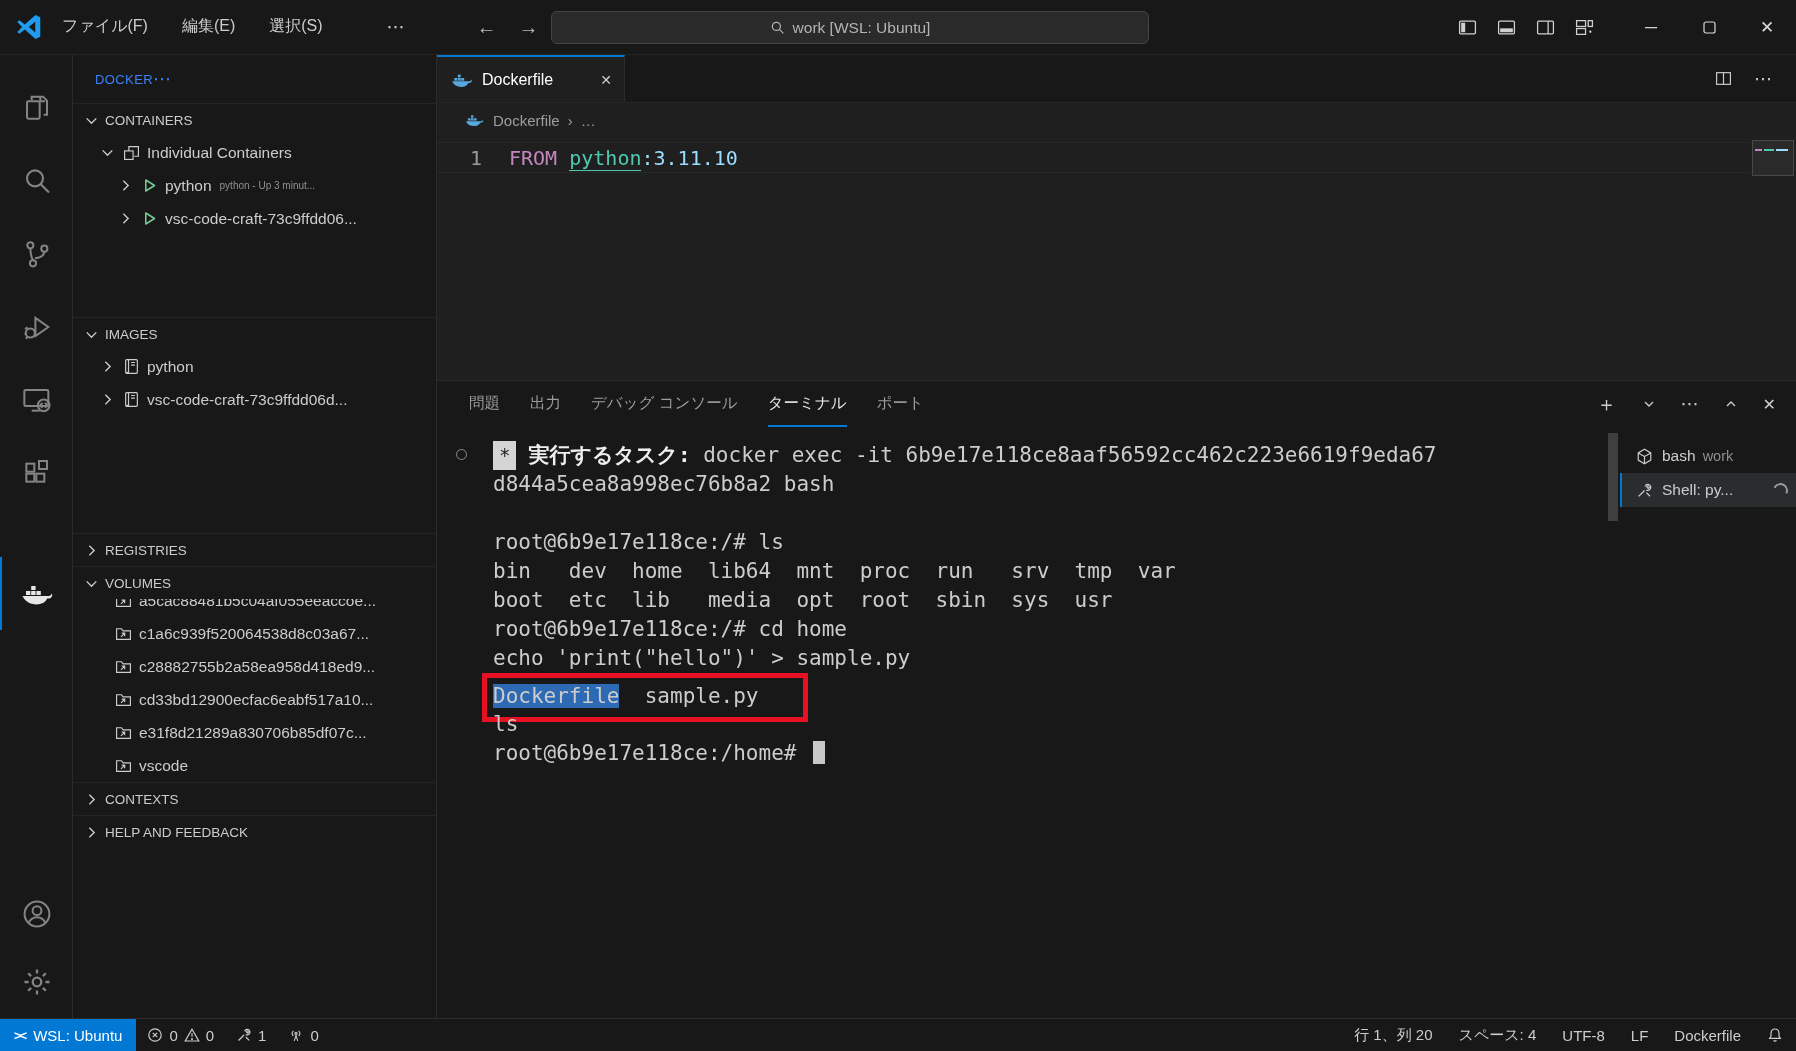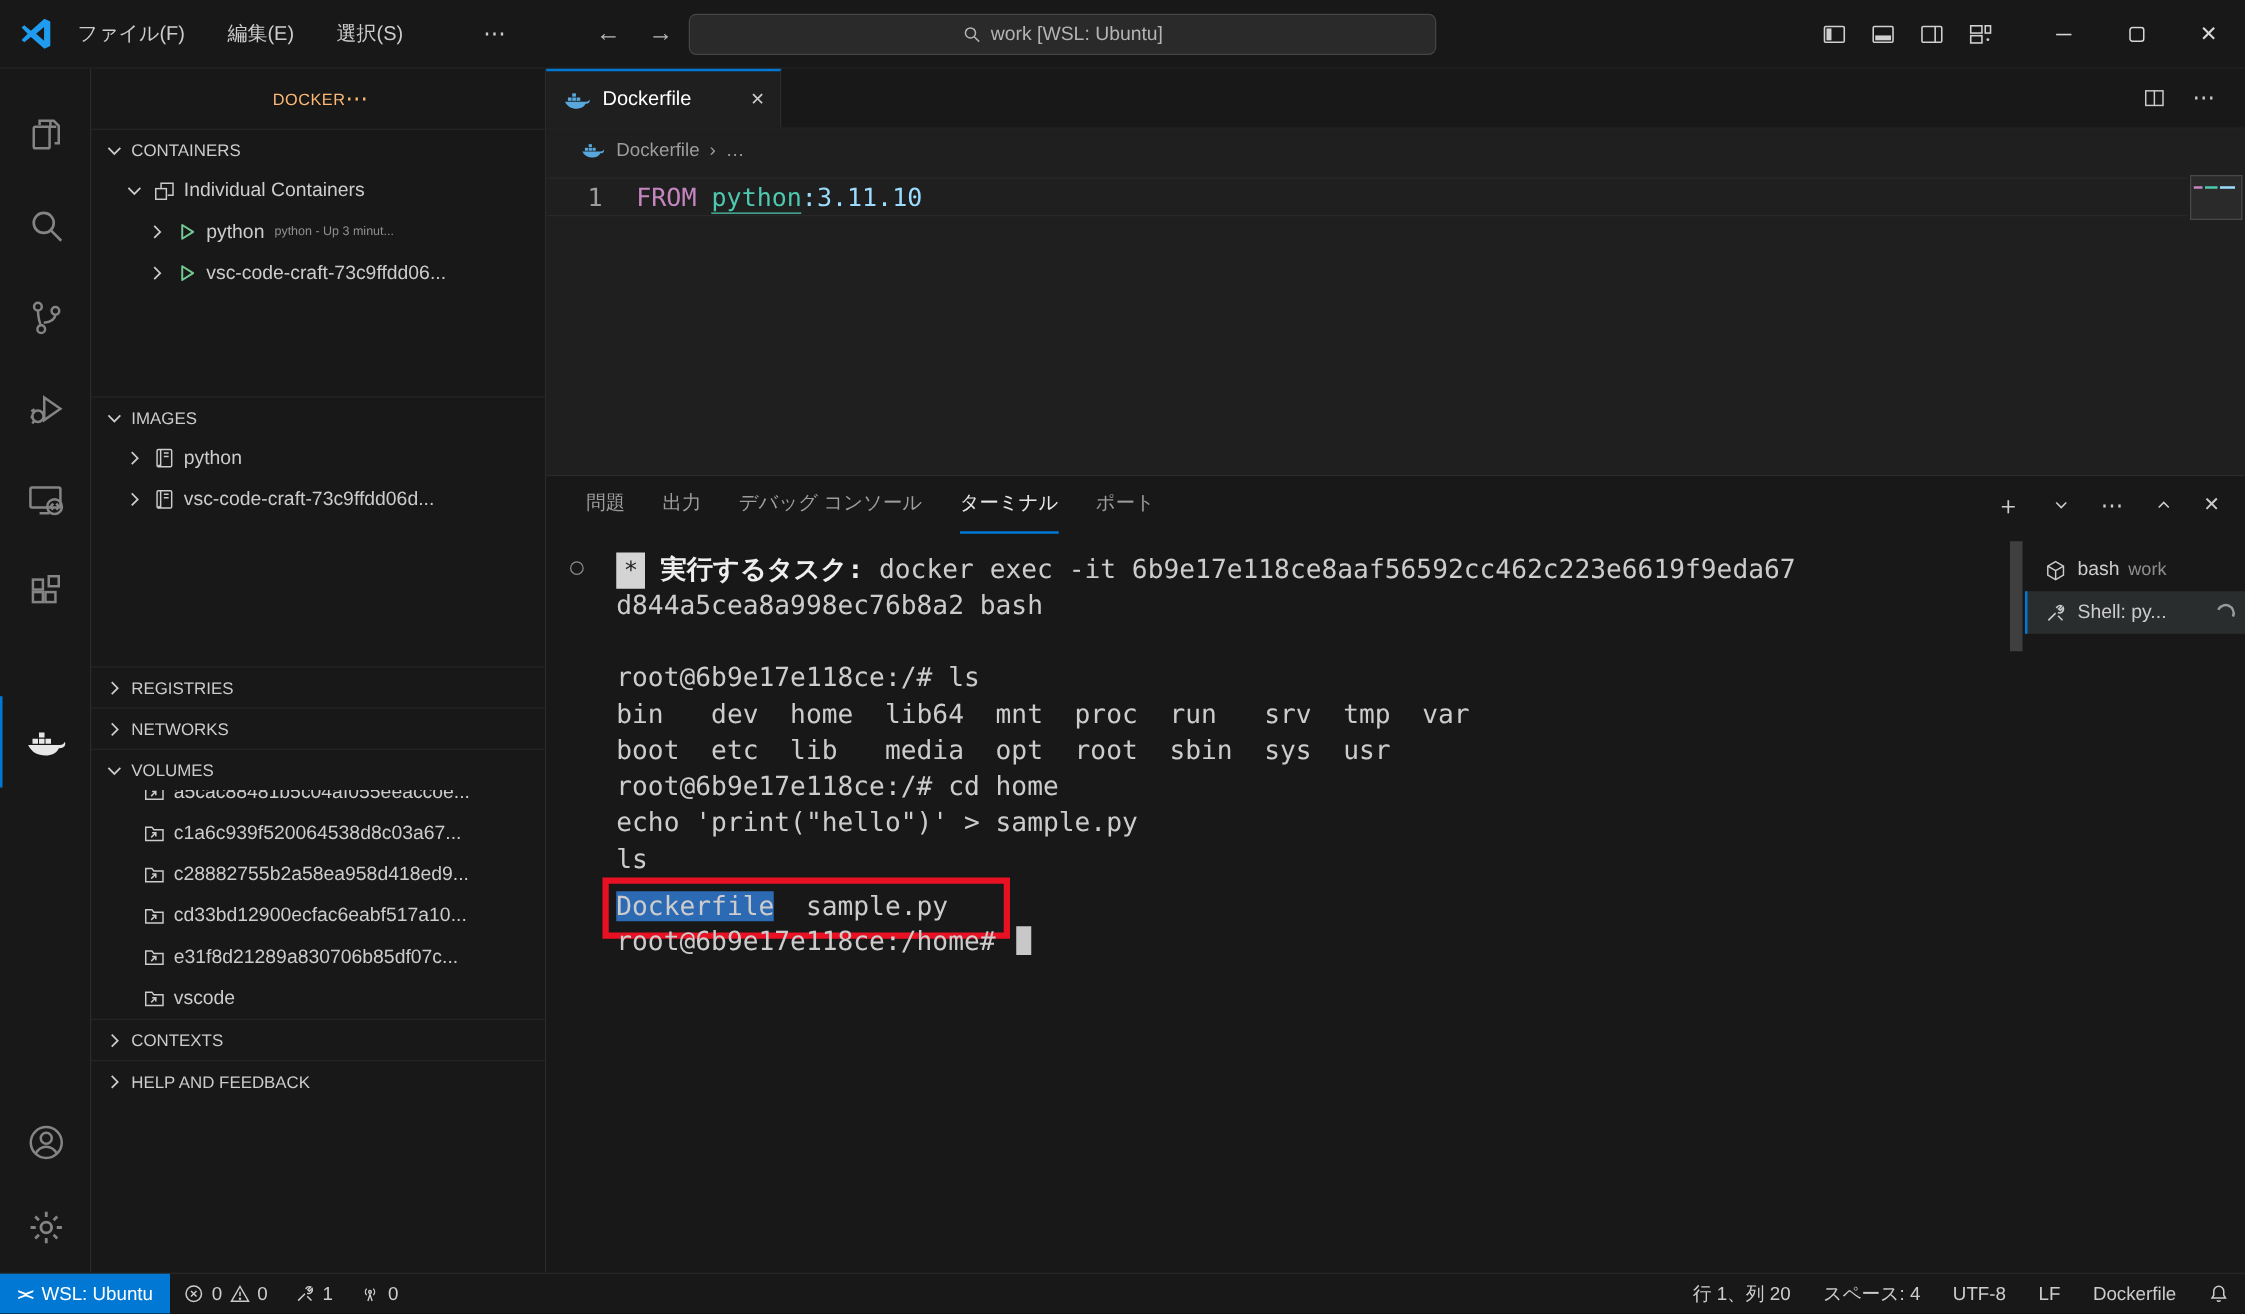--- a/index.html
+++ b/index.html
@@ -23,21 +23,21 @@
   .main { display:flex; height:963px; }
   .activitybar { width:72px; background:#181818; display:flex; flex-direction:column; padding-top:16px; flex-shrink:0; }
   .ab-item { height:73px; display:flex; align-items:center; justify-content:center; color:#848484; border-left:2px solid transparent; }
   .ab-item svg { width:32px; height:32px; }
   .ab-item.active { color:#e7e7e7; border-left-color:#0078d4; }
   .ab-docker { margin-top:48px; }
   .ab-bottom { margin-top:auto; padding-bottom:14px; }
 
   
   .sidebar { width:365px; background:#181818; border-left:1px solid #2b2b2b; border-right:1px solid #2b2b2b; flex-shrink:0; display:flex; flex-direction:column; overflow:hidden; }
-  .sb-header { height:48px; display:flex; align-items:center; justify-content:center; padding:0 18px 0 22px; font-size:13px; letter-spacing:.4px; color:#fdba74; flex-shrink:0; }
+  .sb-header { height:48px; display:flex; align-items:center; justify-content:flex-start; padding:0 18px 0 22px; font-size:13px; letter-spacing:.4px; color:#3b82f6; flex-shrink:0; }
   .sb-header .more { font-size:18px; }
   .section-header { height:33px; display:flex; align-items:center; gap:5px; padding-left:10px; border-top:1px solid #242424; font-weight:400; font-size:13.5px; color:#cccccc; flex-shrink:0; }
   .section-header .chev { width:17px; height:17px; display:flex; }
   .items { overflow:hidden; flex-shrink:0; }
   .items-0 { height:181px; }
   .items-1 { height:183px; }
   .tree-item { height:33px; display:flex; align-items:center; font-size:15.5px; color:#cccccc; white-space:nowrap; }
   .tree-item .chev, .tree-item .ticon { width:17px; height:17px; flex-shrink:0; display:flex; margin-right:7px; }
   .tree-item .ticon svg { width:17px; height:17px; }
   .tree-item .chev svg { width:17px; height:17px; }
@@ -352,31 +352,20 @@
                 </svg>
               </span>
               <span>REGISTRIES</span>
             </div>
             <div class="items items-2"></div>
           </div>
           <div class="section">
             <div class="section-header">
               <span class="chev">
                 <svg viewBox="0 0 16 16">
-                  <path d="M6 3.5l4.5 4.5L6 12.5" fill="none" stroke="currentColor" stroke-width="1.3"></path>
-                </svg>
-              </span>
-              <span>NETWORKS</span>
-            </div>
-            <div class="items items-3"></div>
-          </div>
-          <div class="section">
-            <div class="section-header">
-              <span class="chev">
-                <svg viewBox="0 0 16 16">
                   <path d="M3.5 6l4.5 4.5L12.5 6" fill="none" stroke="currentColor" stroke-width="1.3"></path>
                 </svg>
               </span>
               <span>VOLUMES</span>
             </div>
             <div class="items items-4">
               <div class="tree-item clipped vol">
                 <span class="ticon">
                   <svg viewBox="0 0 16 16" fill="none" stroke="currentColor" stroke-width="1.1">
                     <path d="M1.5 3.5h4.6l1.5 2h6.9v8H1.5z"></path>
@@ -539,22 +528,22 @@
         <div class="panel-body">
           <div class="terminal" id="terminal">
               <div class="tline"><span class="deco"></span><span class="badge">*</span><span class="task-label">実行するタスク:</span><span> docker exec -it 6b9e17e118ce8aaf56592cc462c223e6619f9eda67</span></div>
               <div class="tline"><span>d844a5cea8a998ec76b8a2 bash</span></div>
               <div class="tline"></div>
               <div class="tline"><span>root@6b9e17e118ce:/# ls</span></div>
               <div class="tline"><span>bin   dev  home  lib64  mnt  proc  run   srv  tmp  var</span></div>
               <div class="tline"><span>boot  etc  lib   media  opt  root  sbin  sys  usr</span></div>
               <div class="tline"><span>root@6b9e17e118ce:/# cd home</span></div>
               <div class="tline"><span>echo 'print("hello")' &gt; sample.py</span></div>
+              <div class="tline" style="height: 37px; line-height: 37px;"><span class="redbox"><span class="termsel">Dockerfile</span><span>  sample.py</span></span></div>
               <div class="tline"><span>ls</span></div>
-              <div class="tline" style="height: 37px; line-height: 37px;"><span class="redbox"><span class="termsel">Dockerfile</span><span>  sample.py</span></span></div>
               <div class="tline"><span>root@6b9e17e118ce:/home# </span><span class="cursor"></span></div>
             </div>
           <div class="term-scrollbar">
               <div class="thumb"></div>
             </div>
           <div class="term-list" id="term-list">
               <div class="term-row">
                 <span class="ticon">
                   <svg viewBox="0 0 16 16" fill="none" stroke="currentColor" stroke-width="1.1">
                     <path d="M8 1.2l5.9 3.4v6.8L8 14.8l-5.9-3.4V4.6z"></path>

